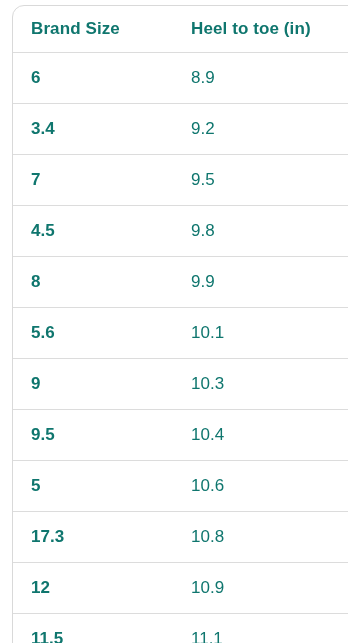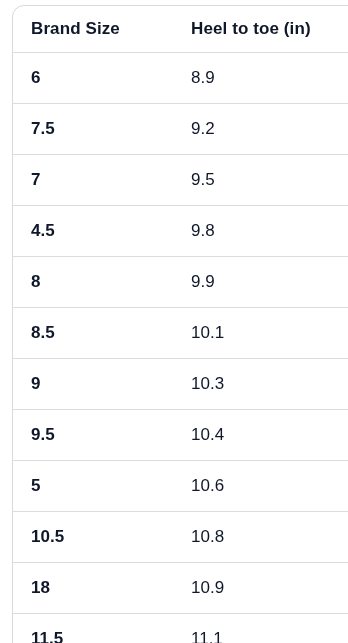--- a/index.html
+++ b/index.html
@@ -34,21 +34,21 @@
 
   table.size-table col.col-size  { width: 160px; }
   table.size-table col.col-value { width: 260px; }
 
   table.size-table th,
   table.size-table td {
     text-align: left;
     padding: 0 0 0 18px;
     height: 50px;
     vertical-align: middle;
-    color: #0f172a;
+    color: #0f766e;
     border-bottom: 1px solid #dcdcdc;
     white-space: nowrap;
   }
 
   table.size-table thead th {
     font-size: 17px;
     font-weight: bold;
     height: 46px;
     letter-spacing: 0.1px;
   }
@@ -76,57 +76,57 @@
         <th>Brand Size</th>
         <th>Heel to toe (in)</th>
       </tr>
     </thead>
     <tbody id="table-body">
         <tr>
           <td class="cell-size">6</td>
           <td class="cell-value">8.9</td>
         </tr>
         <tr>
-          <td class="cell-size">7.5</td>
+          <td class="cell-size">3.4</td>
           <td class="cell-value">9.2</td>
         </tr>
         <tr>
           <td class="cell-size">7</td>
           <td class="cell-value">9.5</td>
         </tr>
         <tr>
           <td class="cell-size">4.5</td>
           <td class="cell-value">9.8</td>
         </tr>
         <tr>
           <td class="cell-size">8</td>
           <td class="cell-value">9.9</td>
         </tr>
         <tr>
-          <td class="cell-size">8.5</td>
+          <td class="cell-size">5.6</td>
           <td class="cell-value">10.1</td>
         </tr>
         <tr>
           <td class="cell-size">9</td>
           <td class="cell-value">10.3</td>
         </tr>
         <tr>
           <td class="cell-size">9.5</td>
           <td class="cell-value">10.4</td>
         </tr>
         <tr>
           <td class="cell-size">5</td>
           <td class="cell-value">10.6</td>
         </tr>
         <tr>
-          <td class="cell-size">10.5</td>
+          <td class="cell-size">17.3</td>
           <td class="cell-value">10.8</td>
         </tr>
         <tr>
-          <td class="cell-size">18</td>
+          <td class="cell-size">12</td>
           <td class="cell-value">10.9</td>
         </tr>
         <tr>
           <td class="cell-size">11.5</td>
           <td class="cell-value">11.1</td>
         </tr>
       </tbody>
   </table>
 </div>
 

